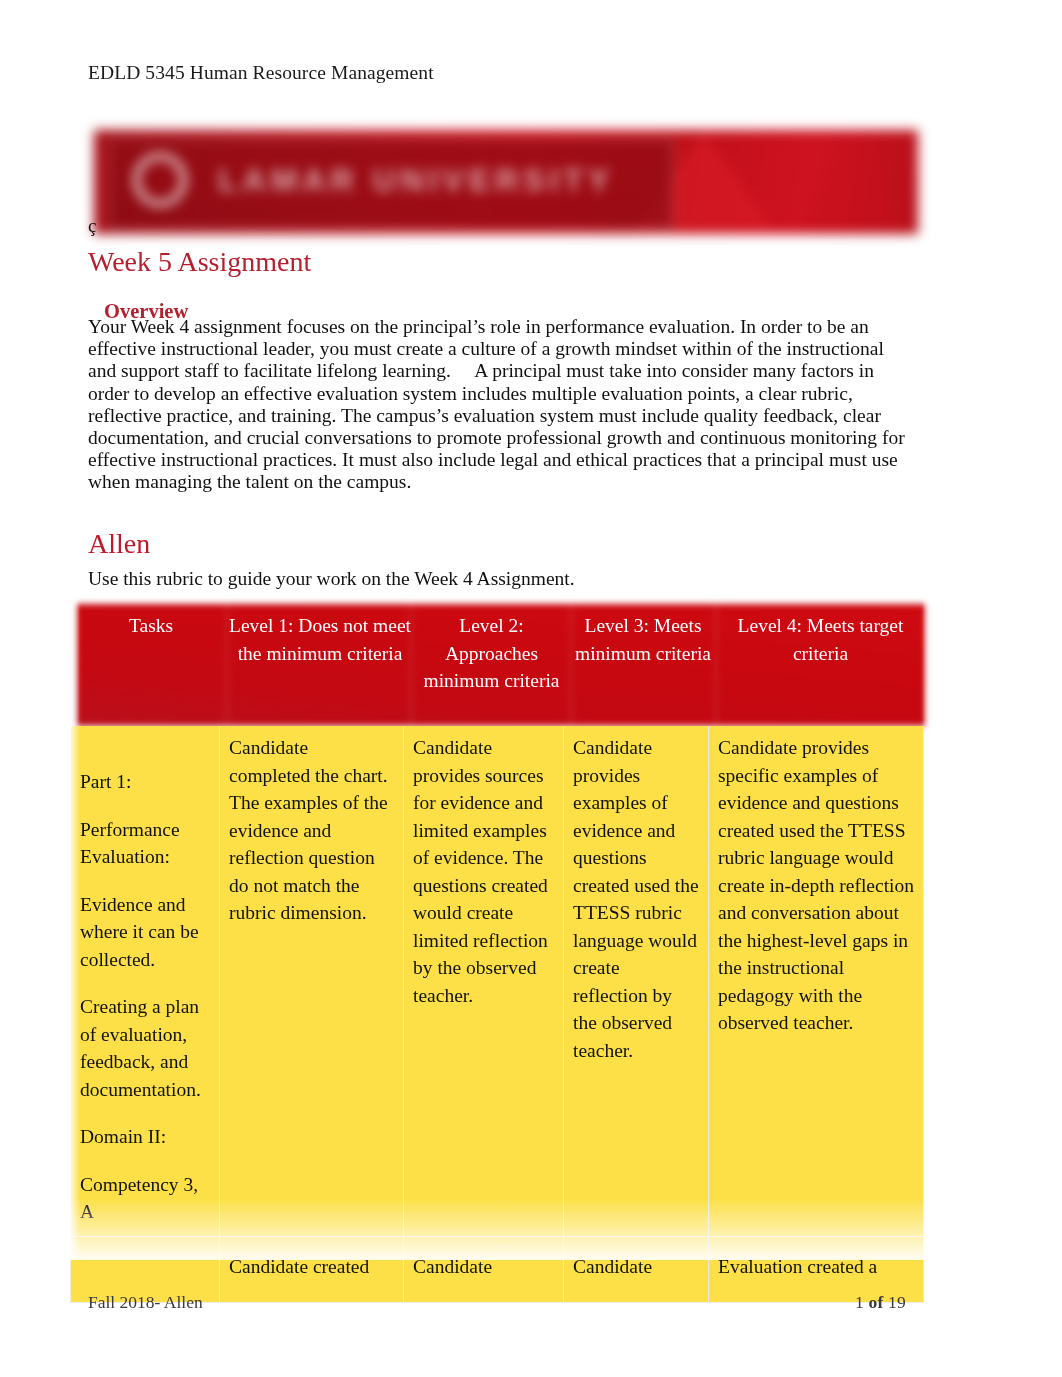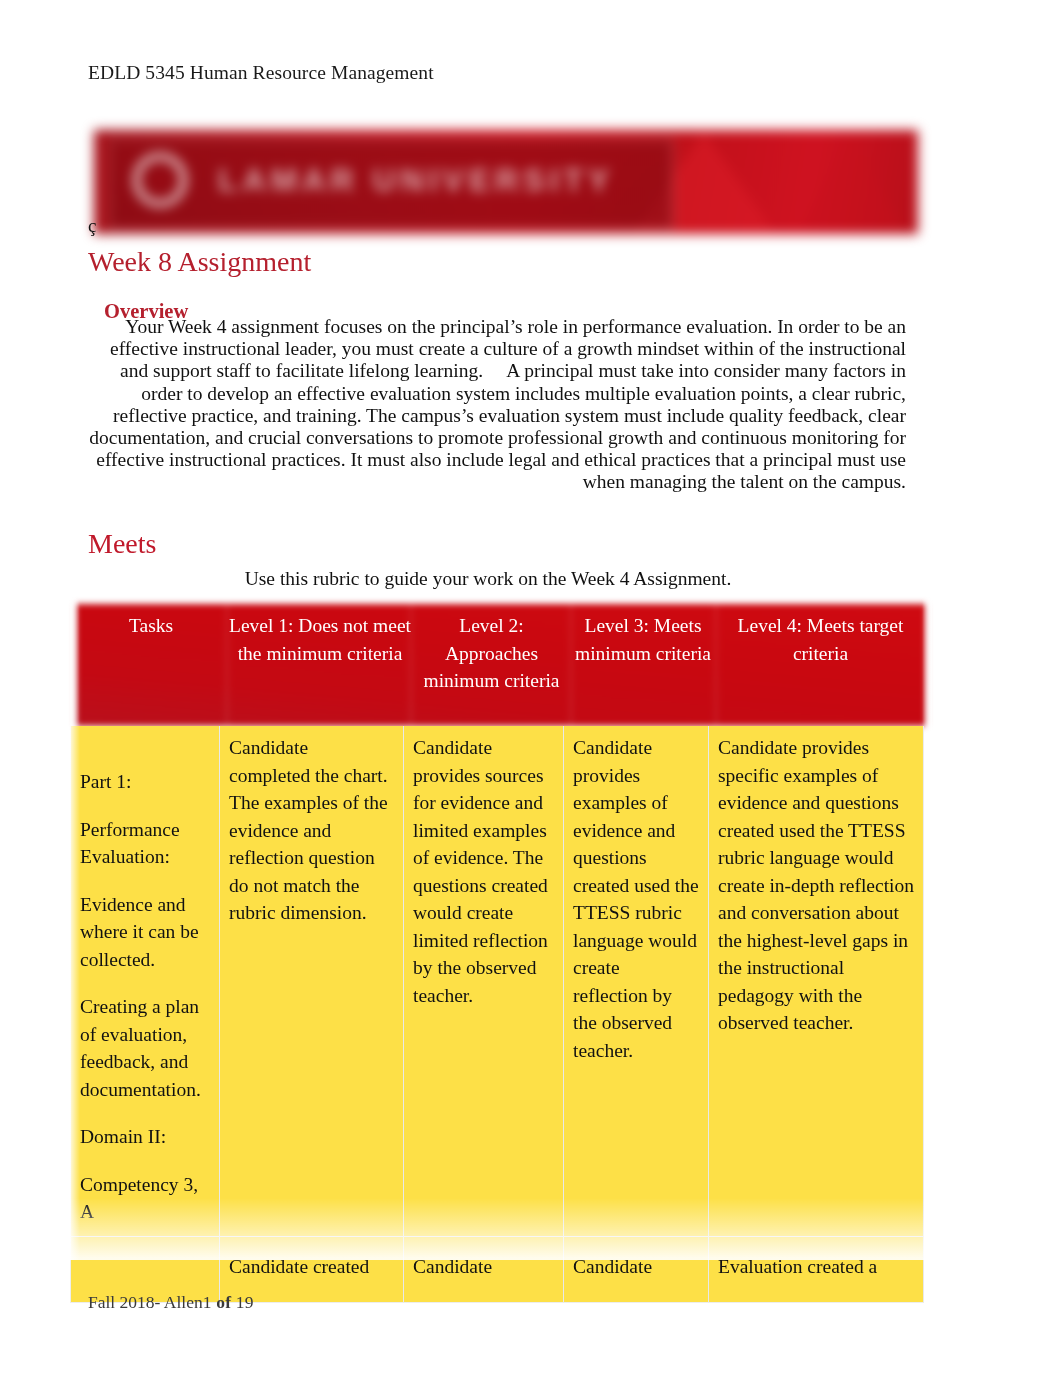--- a/index.html
+++ b/index.html
@@ -161,32 +161,31 @@
   }
 
   
   .body-para {
     position: absolute;
     left: 88px;
     top: 316px;
     width: 818px;
     font-size: 19.5px;
     line-height: 22.2px;
-    text-align: right;
+    text-align: left;
     color: #111;
   }
   .rubric-intro {
     position: absolute;
     left: 88px;
     top: 568px;
     width: 800px;
     font-size: 19.5px;
     line-height: 22px;
     color: #111;
-    text-align: center;
   }
 
   
   .table-wrap {
     position: absolute;
     left: 70px;
     top: 598px;
     width: 862px;
     height: 662px;
   }
@@ -281,20 +280,21 @@
       linear-gradient(to bottom, rgba(255,255,255,0) 600px, rgba(255,255,255,0.9) 660px);
   }
 
   
   .footer {
     position: absolute;
     left: 88px;
     top: 1292px;
     width: 818px;
     display: flex;
+    justify-content: space-between;
     align-items: baseline;
     font-size: 17.5px;
     color: #3a3a3a;
   }
   .footer-right { letter-spacing: 0.2px; }
   .footer-right .of { font-weight: bold; }
 </style>
 </head>
 <body>
 
@@ -307,27 +307,27 @@
       <div class="banner-bg"></div>
       <div class="banner-shape-a"></div>
       <div class="banner-shape-b"></div>
       <div class="banner-panel"></div>
       <div class="banner-logo"></div>
       <div class="banner-wordmark">LAMAR UNIVERSITY</div>
     </div>
   </div>
   <div class="banner-stray">ç</div>
 
-  <h1 class="h1">Week 8 Assignment</h1>
+  <h1 class="h1">Week 5 Assignment</h1>
 
   <h2 class="h2">Overview</h2>
 
   <div class="body-para">Your Week 4 assignment focuses on the principal’s role in performance evaluation. In order to be an effective instructional leader, you must create a culture of a growth mindset within of the instructional and support staff to facilitate lifelong learning.&nbsp;&nbsp;&nbsp;&nbsp; A principal must take into consider many factors in order to develop an effective evaluation system includes multiple evaluation points, a clear rubric, reflective practice, and training. The campus’s evaluation system must include quality feedback, clear documentation, and crucial conversations to promote professional growth and continuous monitoring for effective instructional practices. It must also include legal and ethical practices that a principal must use when managing the talent on the campus.</div>
 
-  <h1 class="h1-rubric">Meets</h1>
+  <h1 class="h1-rubric">Allen</h1>
 
   <div class="rubric-intro">Use this rubric to guide your work on the Week 4 Assignment.</div>
 
   <div class="table-wrap">
 
     <div class="thead-block">
       <div class="thead-inner"></div>
       <div class="thead-sep" style="left:156px"></div>
       <div class="thead-sep" style="left:340px"></div>
       <div class="thead-sep" style="left:500px"></div>

